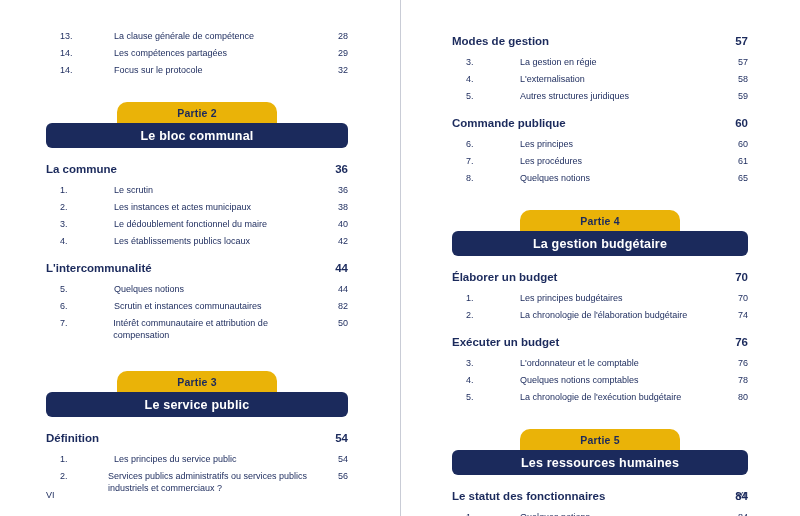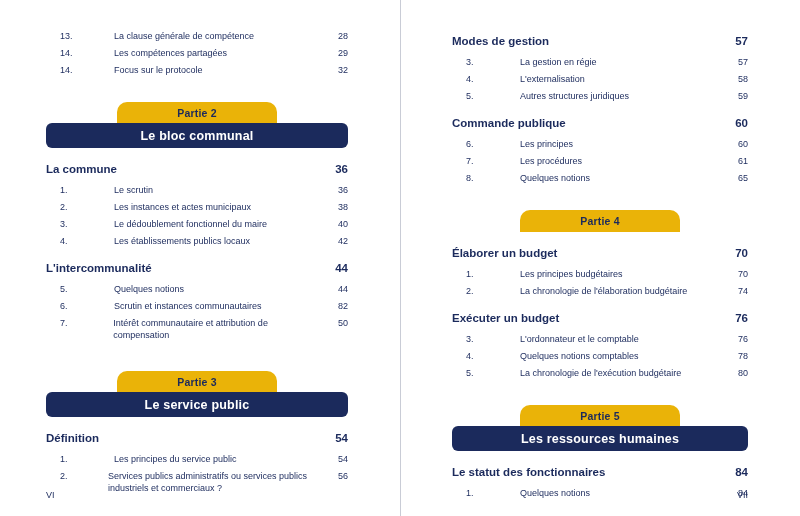--- a/index.html
+++ b/index.html
@@ -292,20 +292,21 @@
     <div class="row lvl2">
       <div class="txt">
           <span class="num">8.</span>
           <span class="label">Quelques notions</span>
         </div>
       <div class="pg">65</div>
     </div>
 
     <div class="part">
       <div class="part-tab">Partie 4</div>
+      <div class="part-bar">La gestion budgétaire</div>
     </div>
 
     <div class="row lvl1">
       <div class="txt">Élaborer un budget</div>
       <div class="pg">70</div>
     </div>
     <div class="row lvl2">
       <div class="txt">
           <span class="num">1.</span>
           <span class="label">Les principes budgétaires</span>

